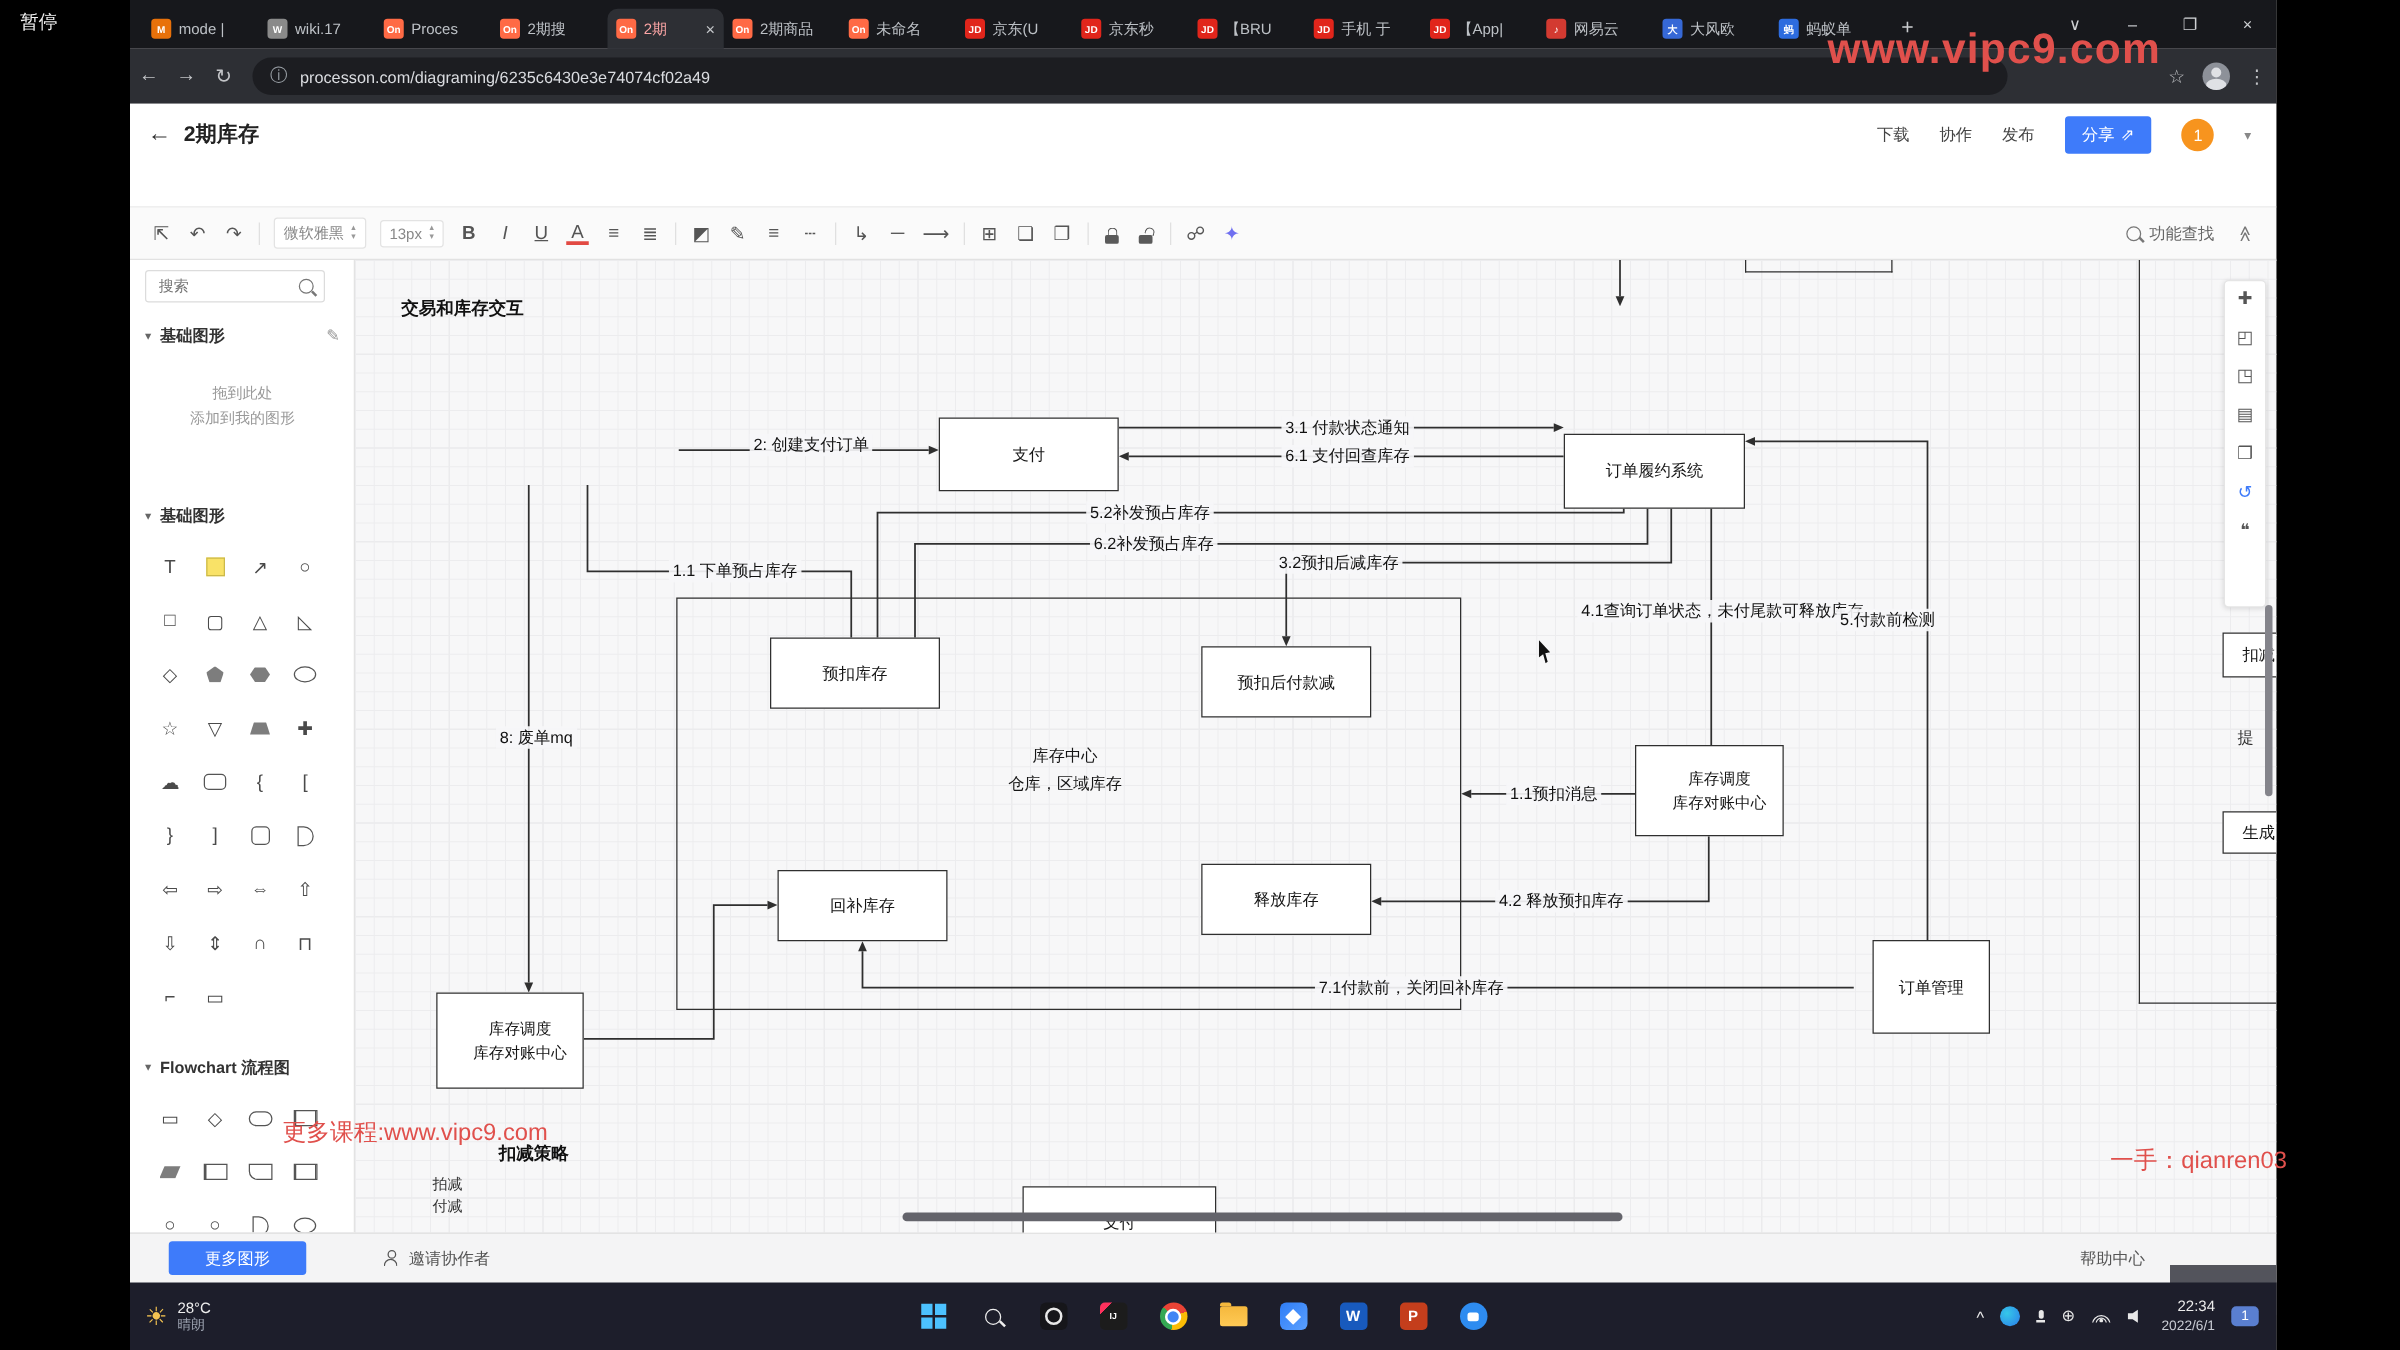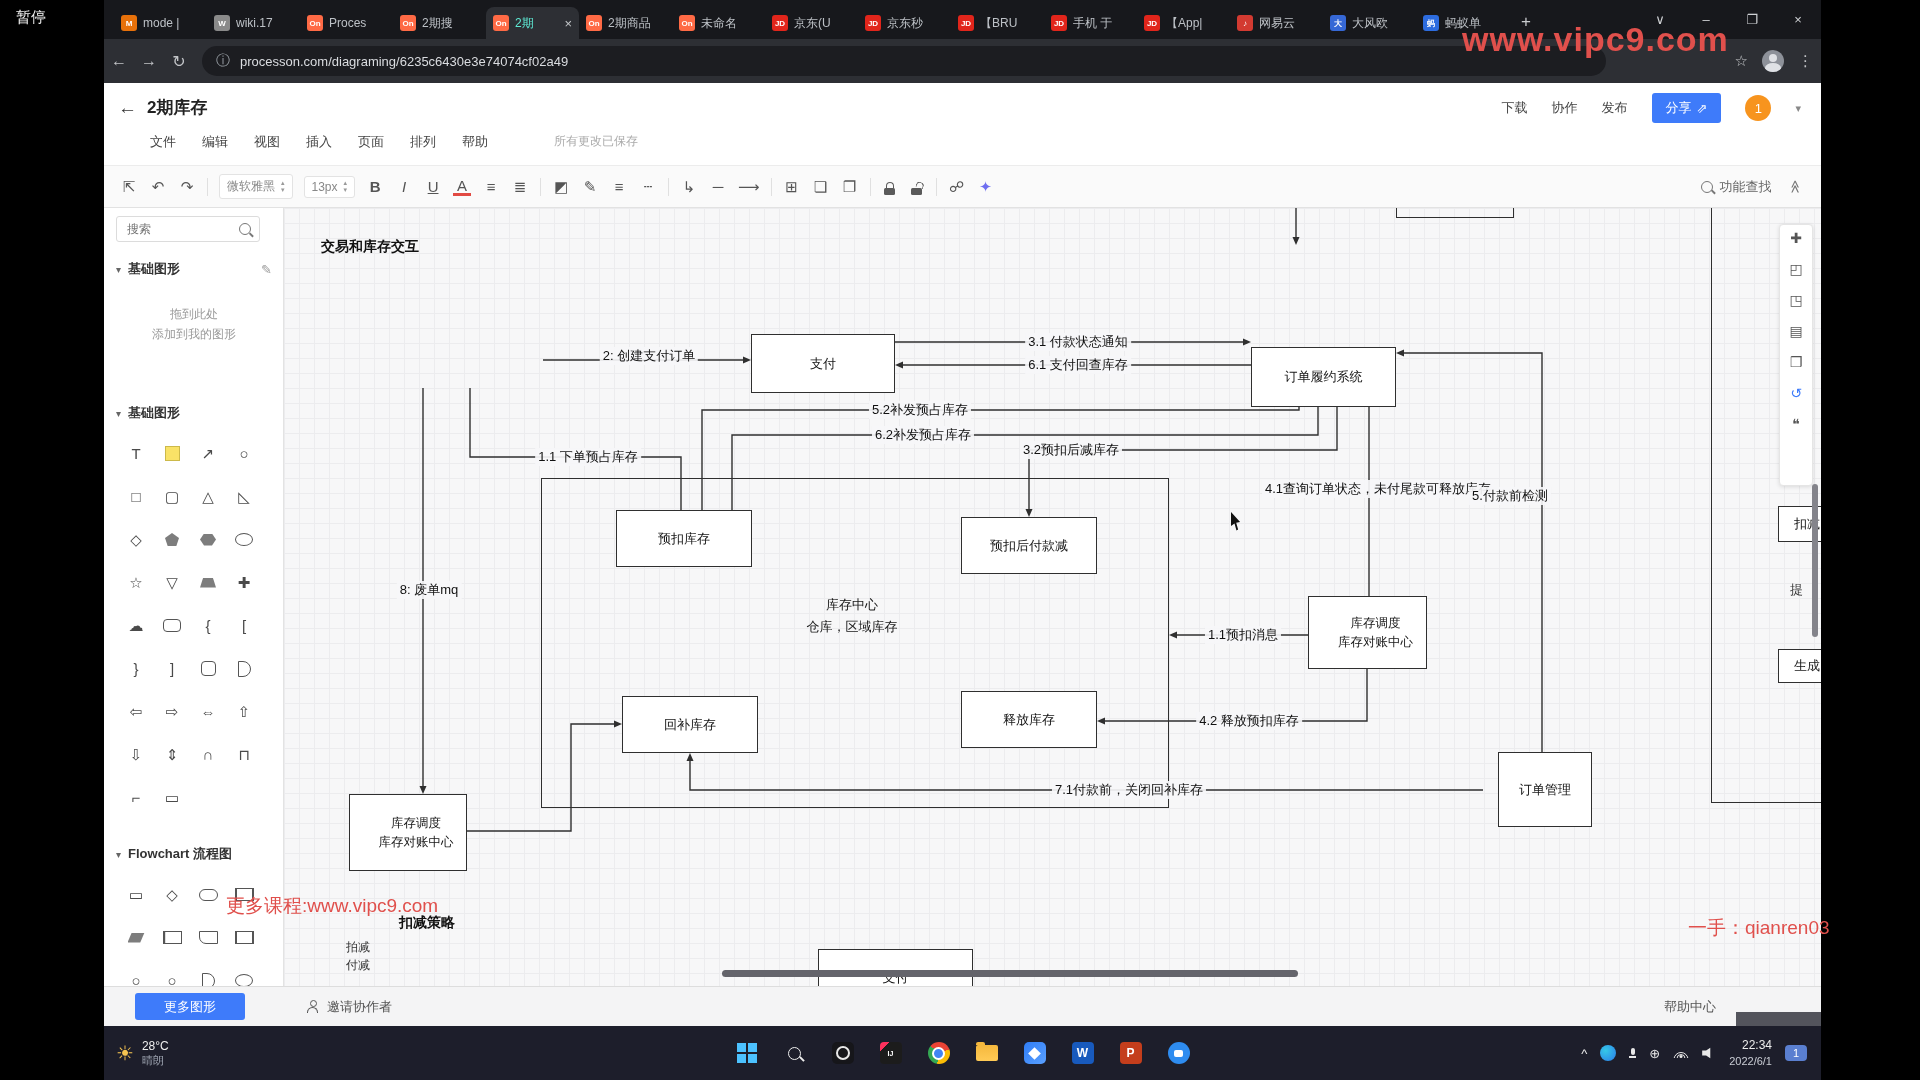--- a/index.html
+++ b/index.html
@@ -14,21 +14,21 @@
   .wm-sig{left:1688px;top:887px;font-size:19px;margin-top:28px;}
   
   .desktop{left:104px;top:0;width:1717px;height:1080px;background:#fff;}
   
   .tabstrip{left:0;top:0;width:1717px;height:39px;background:#17181c;display:flex;align-items:flex-end;}
   .tabs{display:flex;align-items:flex-end;padding-left:10px;height:39px;}
   .tab{width:93px;height:32px;border-radius:8px 8px 0 0;display:flex;align-items:center;gap:6px;padding:0 7px;box-sizing:border-box;overflow:hidden;flex:none;}
   .tab.active{background:#2d2f34;}
   .fav{width:16px;height:16px;border-radius:3px;color:#fff;font-size:8px;font-weight:bold;display:flex;align-items:center;justify-content:center;flex:none;}
   .tab-title{font-size:12px;color:#bdc1c6;white-space:nowrap;overflow:hidden;flex:1;}
-  .tab.active .tab-title{color:#5eead4;}
+  .tab.active .tab-title{color:#fca5a5;}
   .tab-close{color:#c4c7ca;font-size:13px;flex:none;}
   .newtab{width:26px;height:26px;margin:0 0 4px 4px;border-radius:50%;color:#c9cbce;font-size:17px;display:flex;align-items:center;justify-content:center;}
   .winctl{position:absolute;right:0;top:0;height:39px;display:flex;}
   .winctl span{width:46px;height:39px;display:flex;align-items:center;justify-content:center;color:#cfd1d4;font-size:13px;}
   
   .addrbar{left:0;top:39px;width:1717px;height:44px;background:#2d2f34;display:flex;align-items:center;}
   .navic{width:30px;text-align:center;color:#c2c4c7;font-size:16px;flex:none;}
   .omnibox{margin-left:8px;width:1404px;height:30px;background:#1c1d21;border-radius:15px;display:flex;align-items:center;padding:0 14px;box-sizing:border-box;}
   .siteinfo{color:#9aa0a6;font-size:14px;margin-right:10px;}
   .url{color:#dadce0;font-size:13px;white-space:nowrap;}
@@ -293,30 +293,20 @@
       <div class="addr-right">
         <span class="bm">☆</span>
         <span class="avatar-sm"></span>
         <span class="kebab">⋮</span>
       </div>
     </div>
 
     <div class="abs appheader">
       <span class="abs backarrow">←</span>
       <span class="abs doctitle">2期库存</span>
-      <div class="abs menurow">
-        <span class="menu-item">文件</span>
-          <span class="menu-item">编辑</span>
-          <span class="menu-item">视图</span>
-          <span class="menu-item">插入</span>
-          <span class="menu-item">页面</span>
-          <span class="menu-item">排列</span>
-          <span class="menu-item">帮助</span>
-        <span class="savestatus">所有更改已保存</span>
-      </div>
       <div class="abs hdr-right">
         <span class="hdr-action">下载</span>
         <span class="hdr-action">协作</span>
         <span class="hdr-action">发布</span>
         <span class="sharebtn">
             <span>分享</span>
             <span>⇗</span>
           </span>
         <span class="user-badge">1</span>
         <span class="caret">▾</span>

